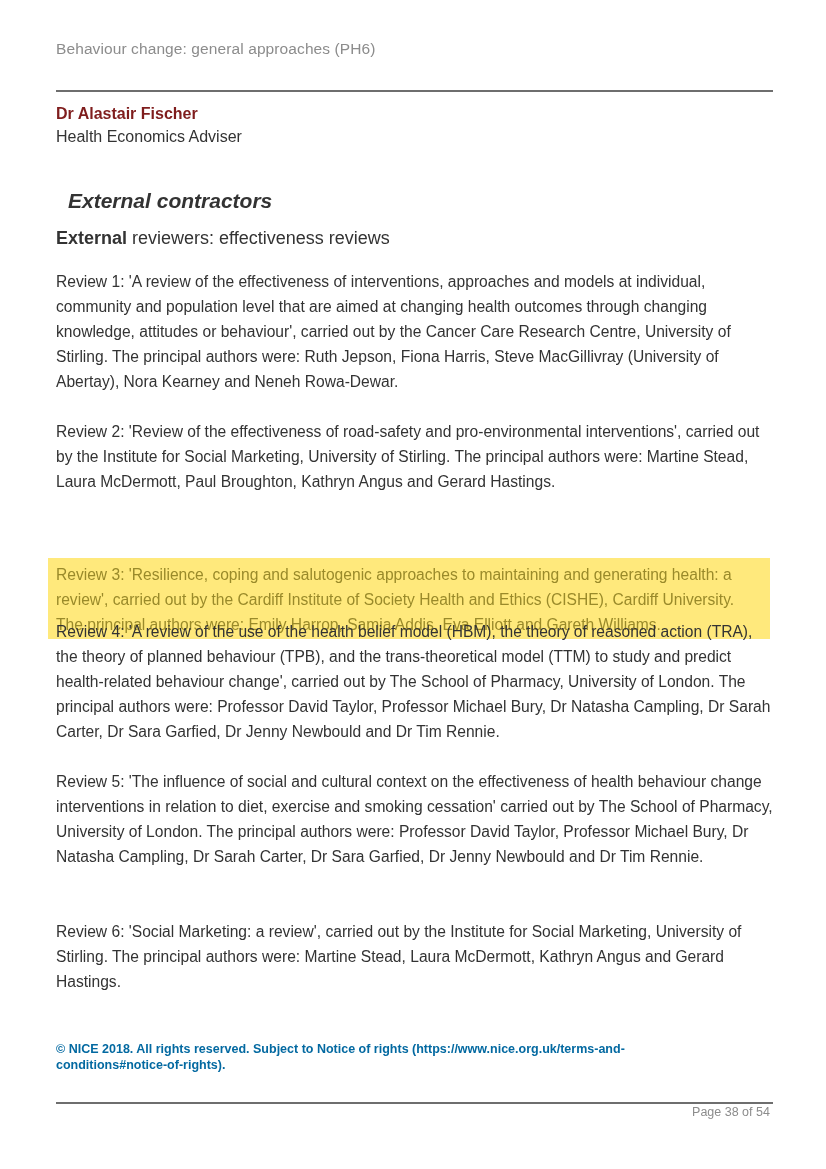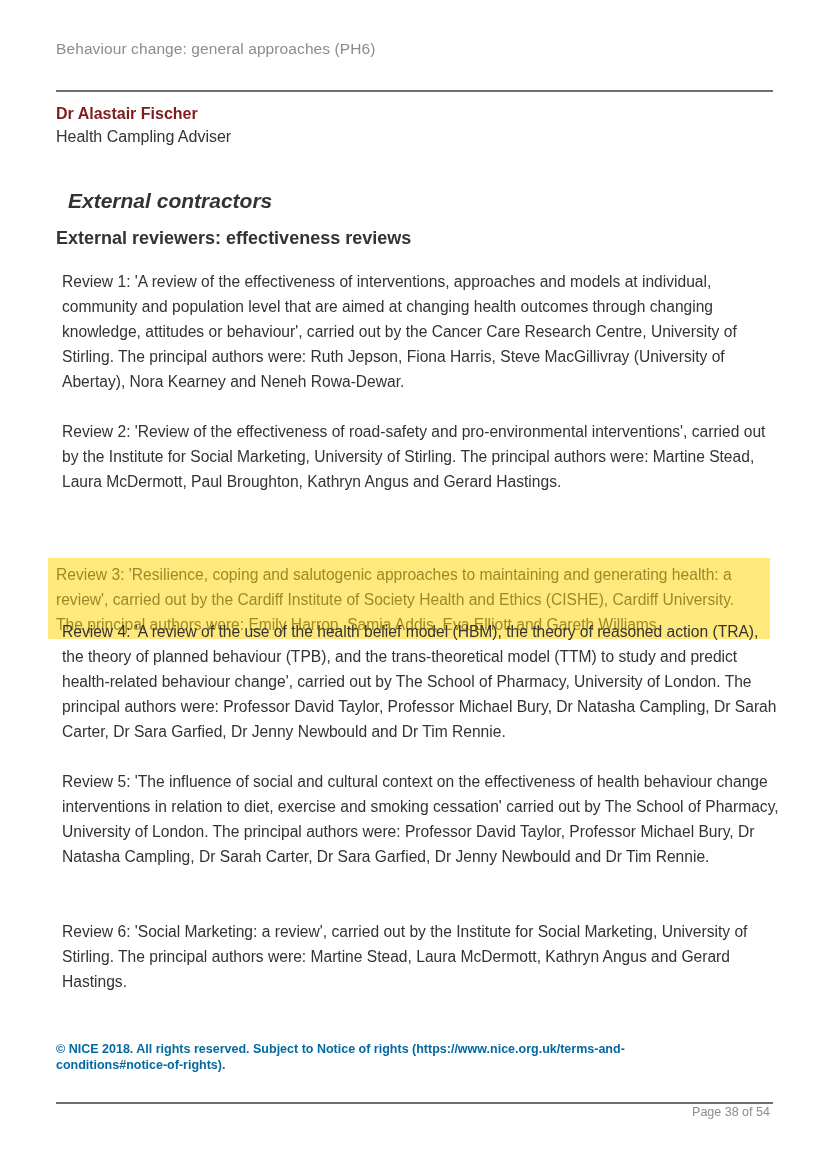--- a/index.html
+++ b/index.html
@@ -19,23 +19,23 @@
     .person-name { font-size: 16px; font-weight: bold; color: #7f1d1d; line-height: 23px; margin: 0; }
     .person-role { font-size: 16px; color: #333; line-height: 23px; margin: 0; }
     .section-title {
       font-size: 21px; font-style: italic; color: #333; margin: 12px;
       position: absolute; top: 75px; left: 0;
     }
     .subsection-title {
       font-size: 18px; color: #333; margin: 0;
       position: absolute; top: 126px; left: 0;
     }
-    .subsection-title b { font-weight: bold; }
+    .subsection-title b { font-weight: normal; }
     .review {
-      position: absolute; left: 6px; width: 717px; margin: 0;
+      position: absolute; left: 0; width: 717px; margin: 0;
       font-size: 15.6px; line-height: 25px; color: #333;
     }
     .review.highlight {
       background: #ffe97c; color: #9a8a2a;
       left: -8px; padding: 4px 8px 2px 8px; width: 706px;
     }
     .footer-rule {
       position: absolute; left: 56px; top: 1102px; width: 717px; height: 0;
       border-top: 2px solid #6e6e6e;
     }
@@ -49,21 +49,21 @@
     }
   </style>
 </head>
 <body>
 
 <div class="running-header">Behaviour change: general approaches (PH6)</div>
 <div class="header-rule"></div>
 
 <div class="content">
   <p class="person-name">Dr Alastair Fischer</p>
-  <p class="person-role">Health Campling Adviser</p>
+  <p class="person-role">Health Economics Adviser</p>
 
   <h2 class="section-title">External contractors</h2>
 
   <h3 class="subsection-title"><span>External </span><b>reviewers: effectiveness reviews</b></h3>
 
   <p class="review" style="top:167px">Review 1: 'A review of the effectiveness of interventions, approaches and models at individual, community and population level that are aimed at changing health outcomes through changing knowledge, attitudes or behaviour', carried out by the Cancer Care Research Centre, University of Stirling. The principal authors were: Ruth Jepson, Fiona Harris, Steve MacGillivray (University of Abertay), Nora Kearney and Neneh Rowa-Dewar.</p>
   <p class="review" style="top:317px">Review 2: 'Review of the effectiveness of road-safety and pro-environmental interventions', carried out by the Institute for Social Marketing, University of Stirling. The principal authors were: Martine Stead, Laura McDermott, Paul Broughton, Kathryn Angus and Gerard Hastings.</p>
   <p class="review highlight" style="top: 412px; background: rgb(255, 233, 124); color: rgb(154, 138, 42); margin-top: 44px;">Review 3: 'Resilience, coping and salutogenic approaches to maintaining and generating health: a review', carried out by the Cardiff Institute of Society Health and Ethics (CISHE), Cardiff University. The principal authors were: Emily Harrop, Samia Addis, Eva Elliott and Gareth Williams.</p>
   <p class="review" style="top:517px">Review 4: 'A review of the use of the health belief model (HBM), the theory of reasoned action (TRA), the theory of planned behaviour (TPB), and the trans-theoretical model (TTM) to study and predict health-related behaviour change', carried out by The School of Pharmacy, University of London. The principal authors were: Professor David Taylor, Professor Michael Bury, Dr Natasha Campling, Dr Sarah Carter, Dr Sara Garfied, Dr Jenny Newbould and Dr Tim Rennie.</p>
   <p class="review" style="top:667px">Review 5: 'The influence of social and cultural context on the effectiveness of health behaviour change interventions in relation to diet, exercise and smoking cessation' carried out by The School of Pharmacy, University of London. The principal authors were: Professor David Taylor, Professor Michael Bury, Dr Natasha Campling, Dr Sarah Carter, Dr Sara Garfied, Dr Jenny Newbould and Dr Tim Rennie.</p>

